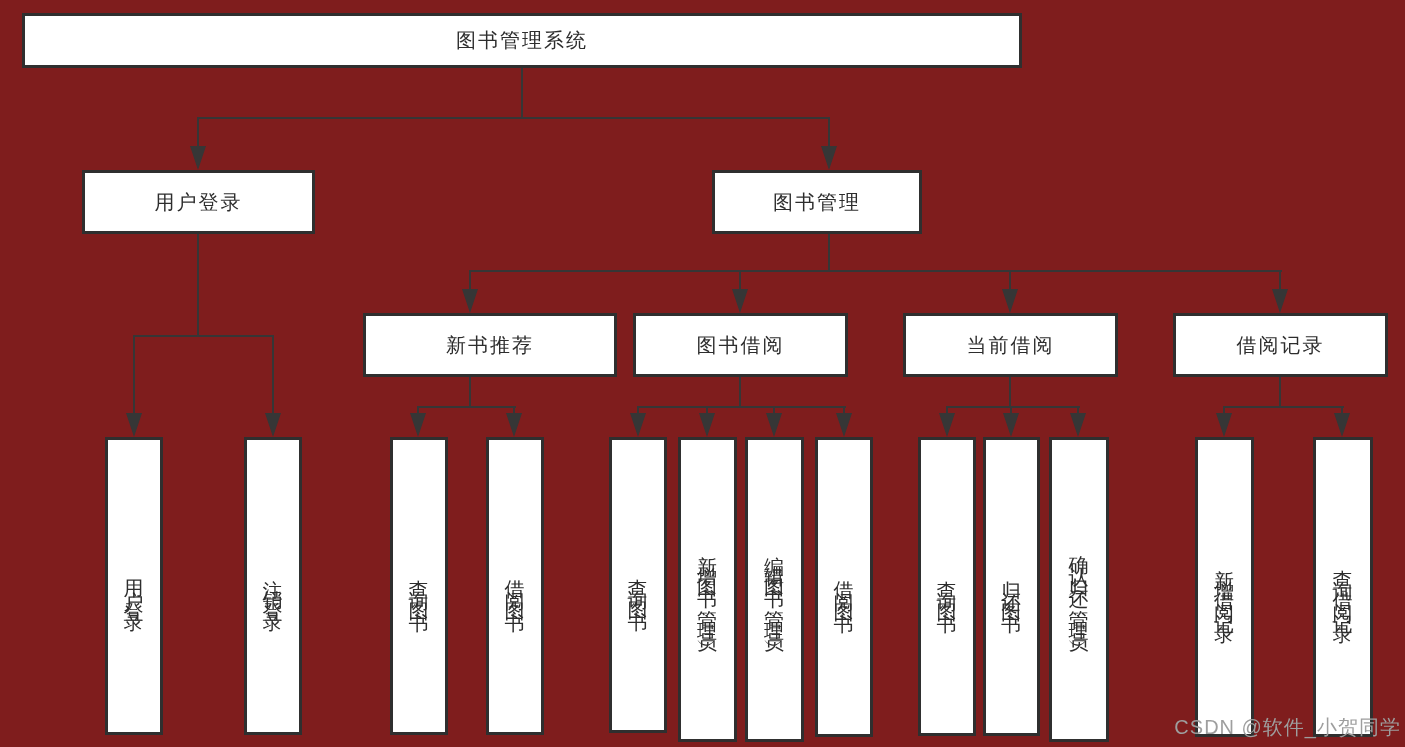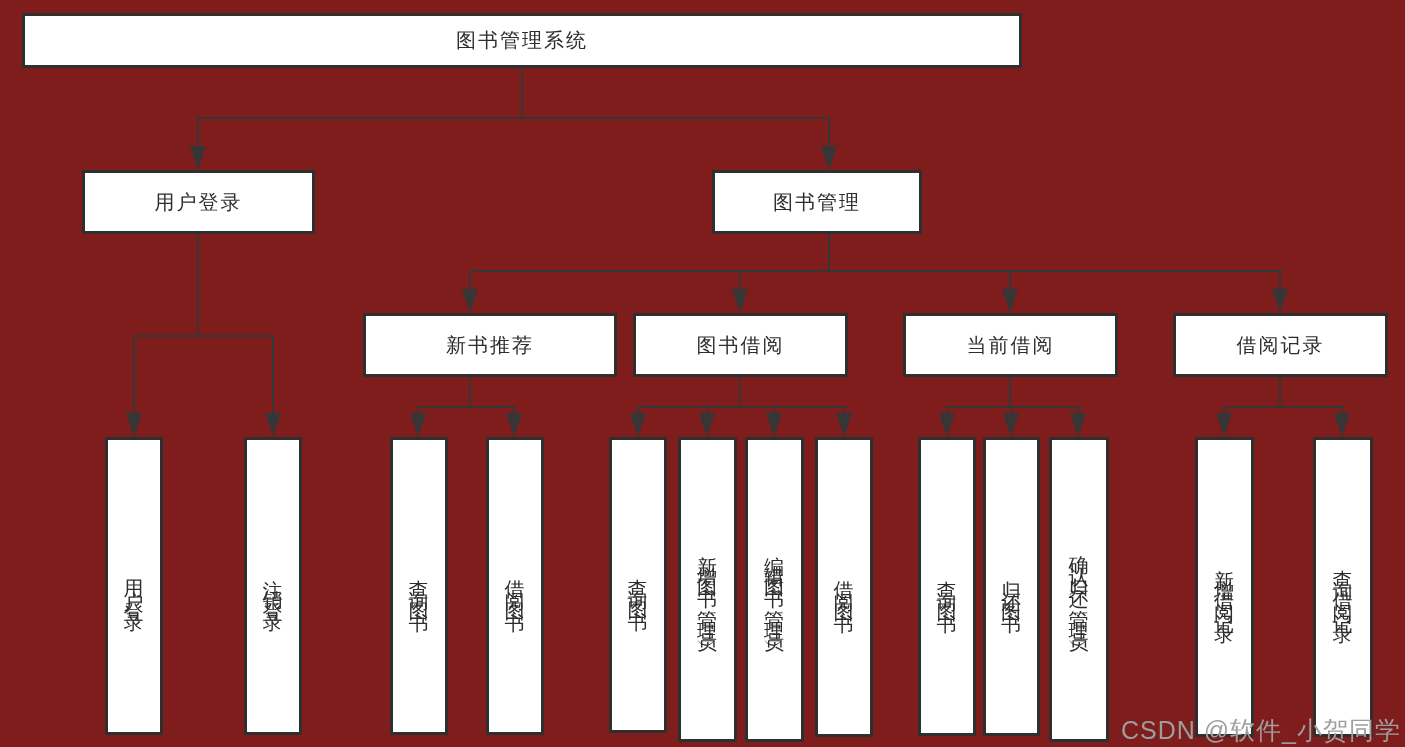--- a/index.html
+++ b/index.html
@@ -48,21 +48,21 @@
     position: absolute;
     width: 0;
     height: 0;
     border-left: 8px solid transparent;
     border-right: 8px solid transparent;
     border-top: 24px solid #363636;
   }
   .watermark {
     position: absolute;
     color: #9e9e9e;
-    font-size: 25px;
+    font-size: 20px;
     letter-spacing: 1px;
     z-index: 5;
     white-space: nowrap;
   }
 </style>
 </head>
 <body>
 
 <div class="canvas">
 

